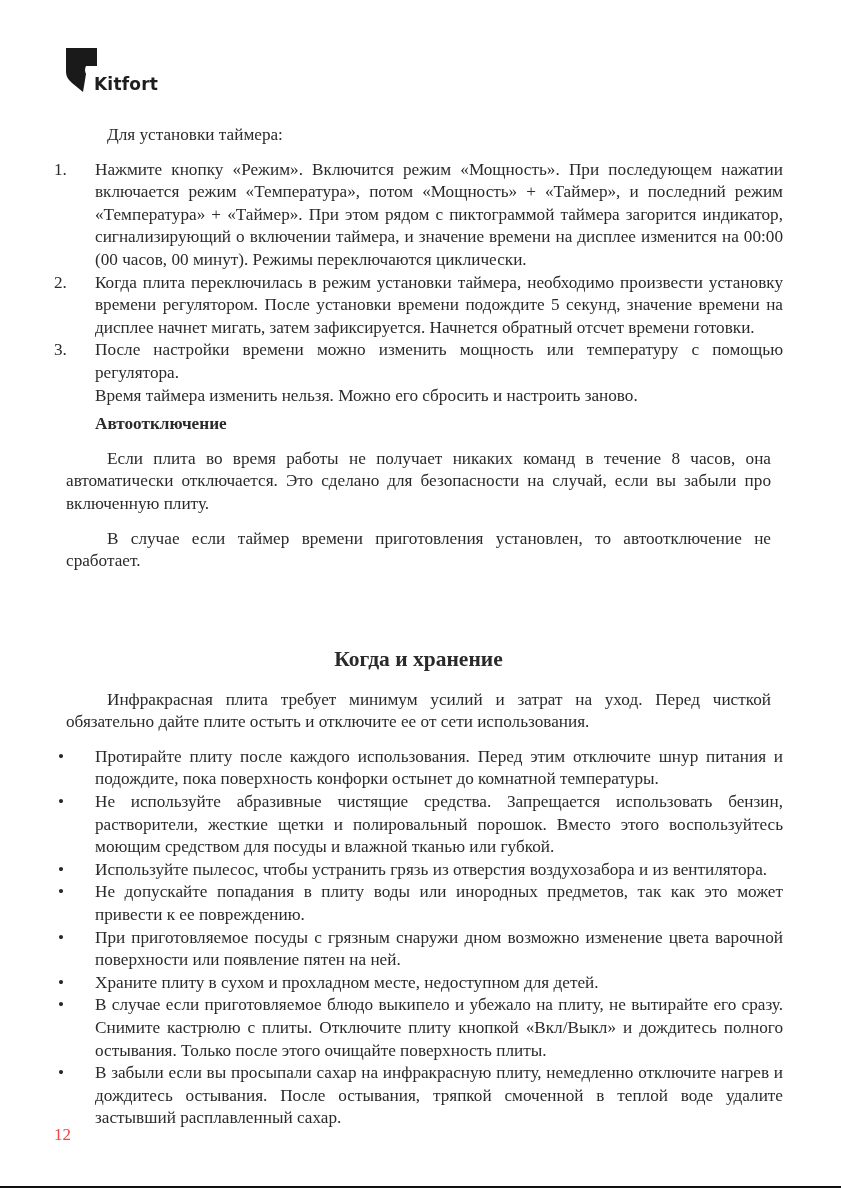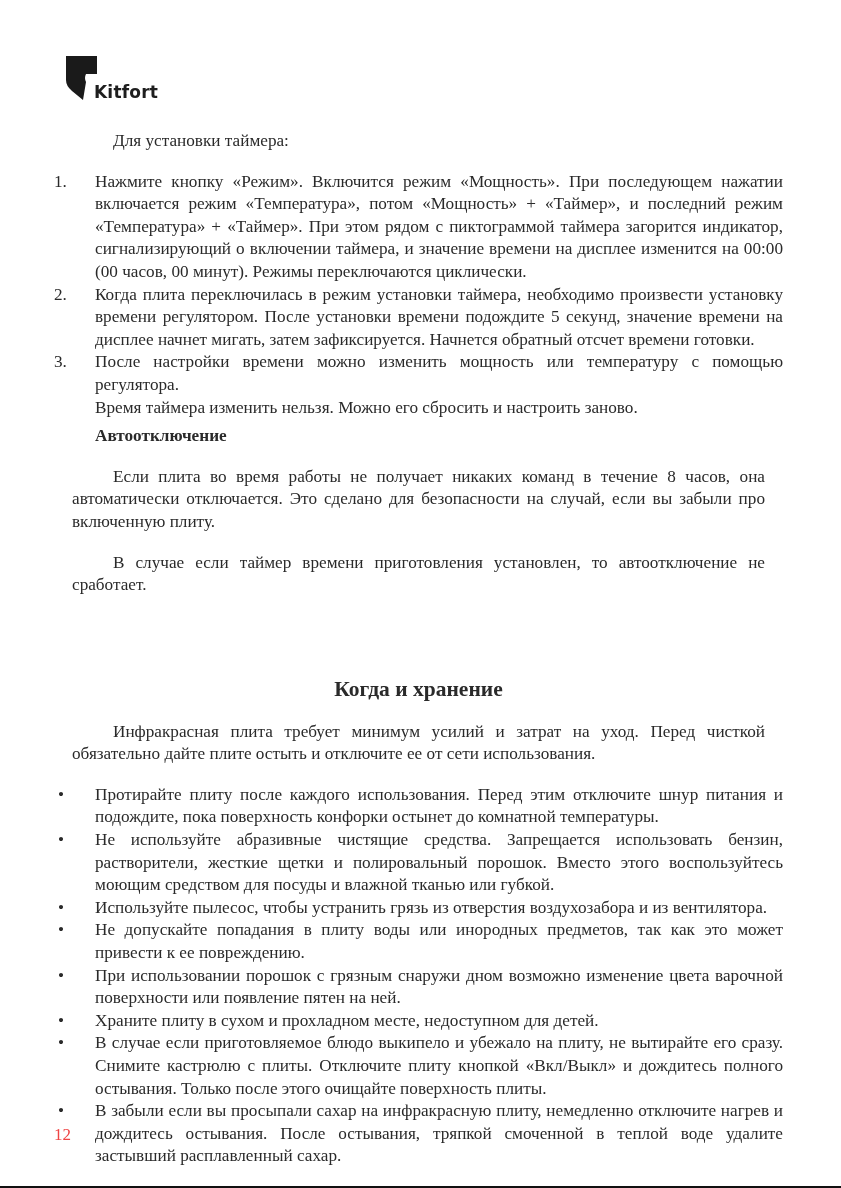--- a/index.html
+++ b/index.html
@@ -2,34 +2,34 @@
 <html><head>
   <meta charset="utf-8">
   <style>
     html, body { margin: 0; padding: 0; background: #ffffff; }
     body {
       width: 841px; height: 1188px; position: relative; overflow: hidden;
       font-family: "Liberation Serif", "DejaVu Serif", serif;
       color: #2a2a2a;
     }
     .logo {
-      position: absolute; left: 66px; top: 56px; width: 100px; height: 46px;
+      position: absolute; left: 66px; top: 48px; width: 100px; height: 46px;
       display: flex; align-items: flex-end;
     }
     .logo svg { position: absolute; left: 0; top: 0; }
     .logo-text {
       position: absolute; left: 28px; top: 26px;
       font-family: "DejaVu Sans", "Liberation Sans", sans-serif;
       font-weight: bold; font-size: 17px; color: #1e1e1e; letter-spacing: 0.2px;
     }
     .content {
       position: absolute; left: 54px; top: 112px; width: 729px;
       font-size: 17.2px; line-height: 22.6px;
     }
-    p { margin: 18px; text-align: justify; }
+    p { margin: 12px; text-align: justify; }
     .indent { text-indent: 41px; }
     .ol { margin: 0; padding: 0; list-style: none; }
     .li { position: relative; padding-left: 41px; text-align: justify; }
     .li .marker { position: absolute; left: 0; top: 0; }
     .li .bullet { position: absolute; left: 4px; top: 0; }
     .subhead { font-weight: bold; margin-top: 6px; padding-left: 41px; }
     .section-title {
       text-align: center; font-weight: bold; font-size: 21.5px;
       margin-top: 38px; margin-bottom: 16px; line-height: 28px;
     }
@@ -91,21 +91,21 @@
     <div class="li">
       <span class="bullet">•</span>
       <span>Используйте пылесос, чтобы устранить грязь из отверстия воздухозабора и из вентилятора.</span>
     </div>
     <div class="li">
       <span class="bullet">•</span>
       <span>Не допускайте попадания в плиту воды или инородных предметов, так как это может привести к ее повреждению.</span>
     </div>
     <div class="li">
       <span class="bullet">•</span>
-      <span>При использовании порошок с грязным снаружи дном возможно изменение цвета варочной поверхности или появление пятен на ней.</span>
+      <span>При приготовляемое посуды с грязным снаружи дном возможно изменение цвета варочной поверхности или появление пятен на ней.</span>
     </div>
     <div class="li">
       <span class="bullet">•</span>
       <span>Храните плиту в сухом и прохладном месте, недоступном для детей.</span>
     </div>
     <div class="li">
       <span class="bullet">•</span>
       <span>В случае если приготовляемое блюдо выкипело и убежало на плиту, не вытирайте его сразу. Снимите кастрюлю с плиты. Отключите плиту кнопкой «Вкл/Выкл» и дождитесь полного остывания. Только после этого очищайте поверхность плиты.</span>
     </div>
     <div class="li">

